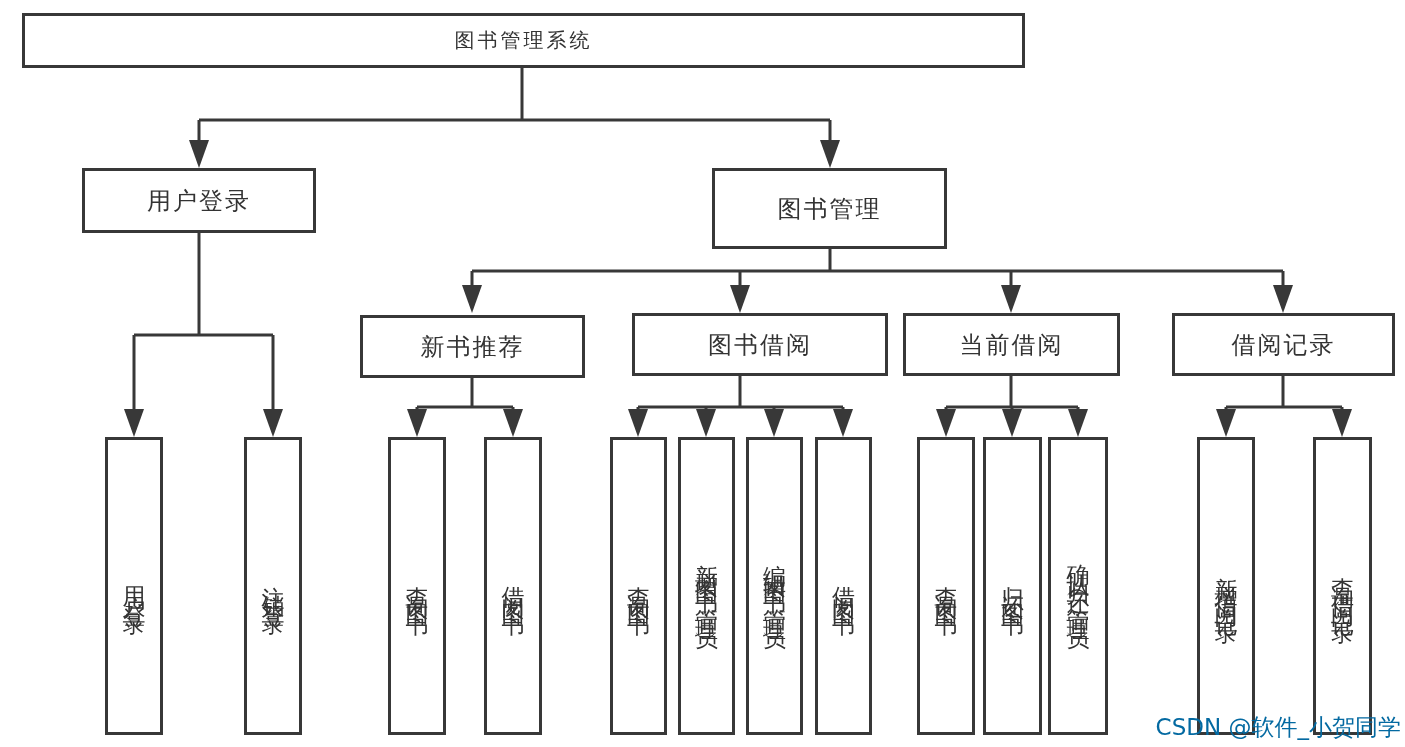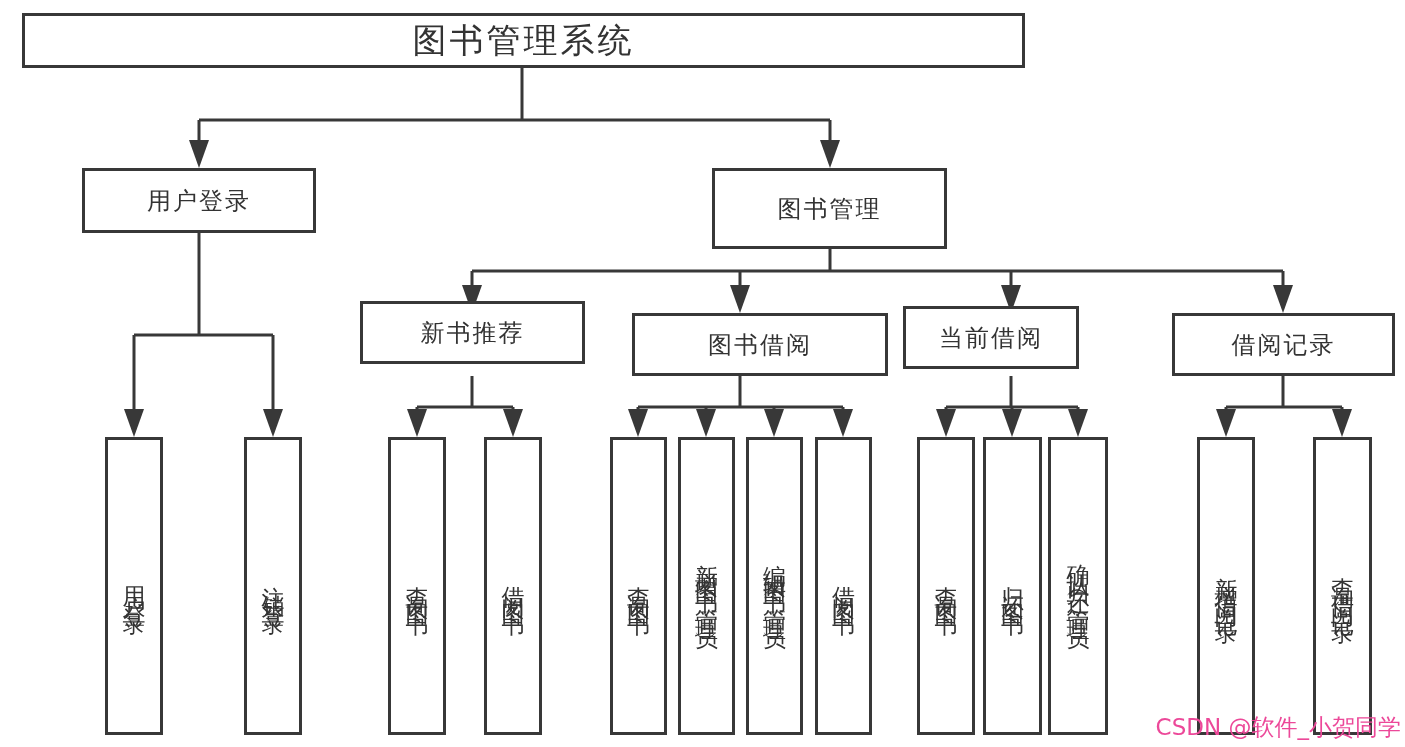--- a/index.html
+++ b/index.html
@@ -31,37 +31,37 @@
     justify-content: center;
     color: #333333;
     z-index: 1;
   }
   .node.h span {
     font-size: 24px;
     letter-spacing: 2px;
     white-space: nowrap;
   }
   .node.root span {
-    font-size: 34px;
+    font-size: 20px;
     letter-spacing: 3px;
   }
   .node.v span {
     writing-mode: vertical-rl;
     text-orientation: mixed;
     font-size: 23px;
     line-height: 1;
     letter-spacing: 9px;
     white-space: nowrap;
   }
   .watermark {
     position: absolute;
     right: 4px;
     bottom: 4px;
     font-size: 23px;
-    color: #ec4899;
+    color: #0369a1;
     z-index: 3;
     white-space: nowrap;
   }
 </style>
 </head>
 <body>
 
 <div class="canvas">
 
   <svg class="connectors" width="1405" height="747" viewBox="0 0 1405 747">
@@ -108,27 +108,27 @@
     <span>图书管理系统</span>
   </div>
 
   <div class="node h" style="left:82px;top:168px;width:234px;height:65px">
     <span>用户登录</span>
   </div>
   <div class="node h" style="left:712px;top:168px;width:235px;height:81px">
     <span>图书管理</span>
   </div>
 
-  <div class="node h" style="left:360px;top:301px;width:225px;height:63px">
+  <div class="node h" style="left:360px;top:315px;width:225px;height:63px">
     <span>新书推荐</span>
   </div>
   <div class="node h" style="left:632px;top:313px;width:256px;height:63px">
     <span>图书借阅</span>
   </div>
-  <div class="node h" style="left:903px;top:306px;width:176px;height:63px">
+  <div class="node h" style="left:903px;top:313px;width:217px;height:63px">
     <span>当前借阅</span>
   </div>
   <div class="node h" style="left:1172px;top:313px;width:223px;height:63px">
     <span>借阅记录</span>
   </div>
 
   <div class="node v" style="left:105px;top:437px;width:58px;height:298px">
     <span>用户登录</span>
   </div>
   <div class="node v" style="left:244px;top:437px;width:58px;height:298px">

